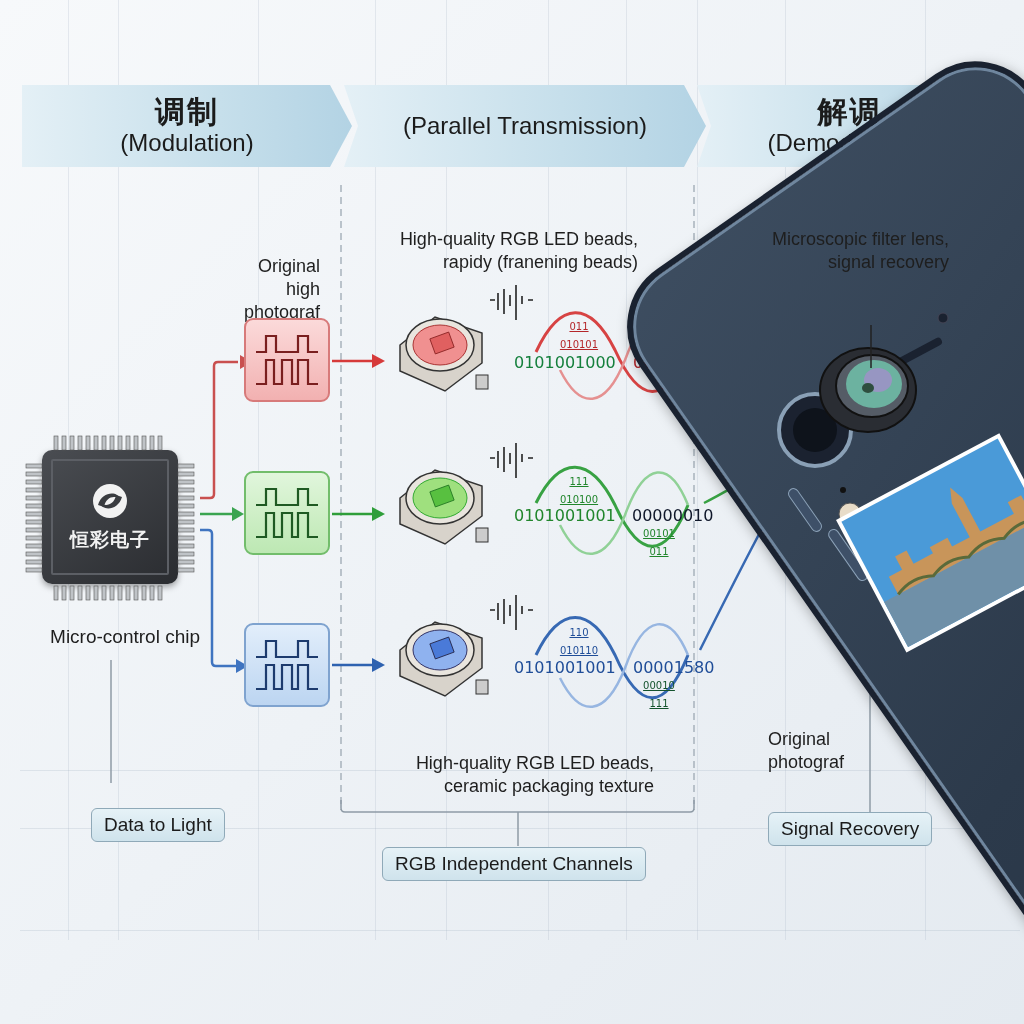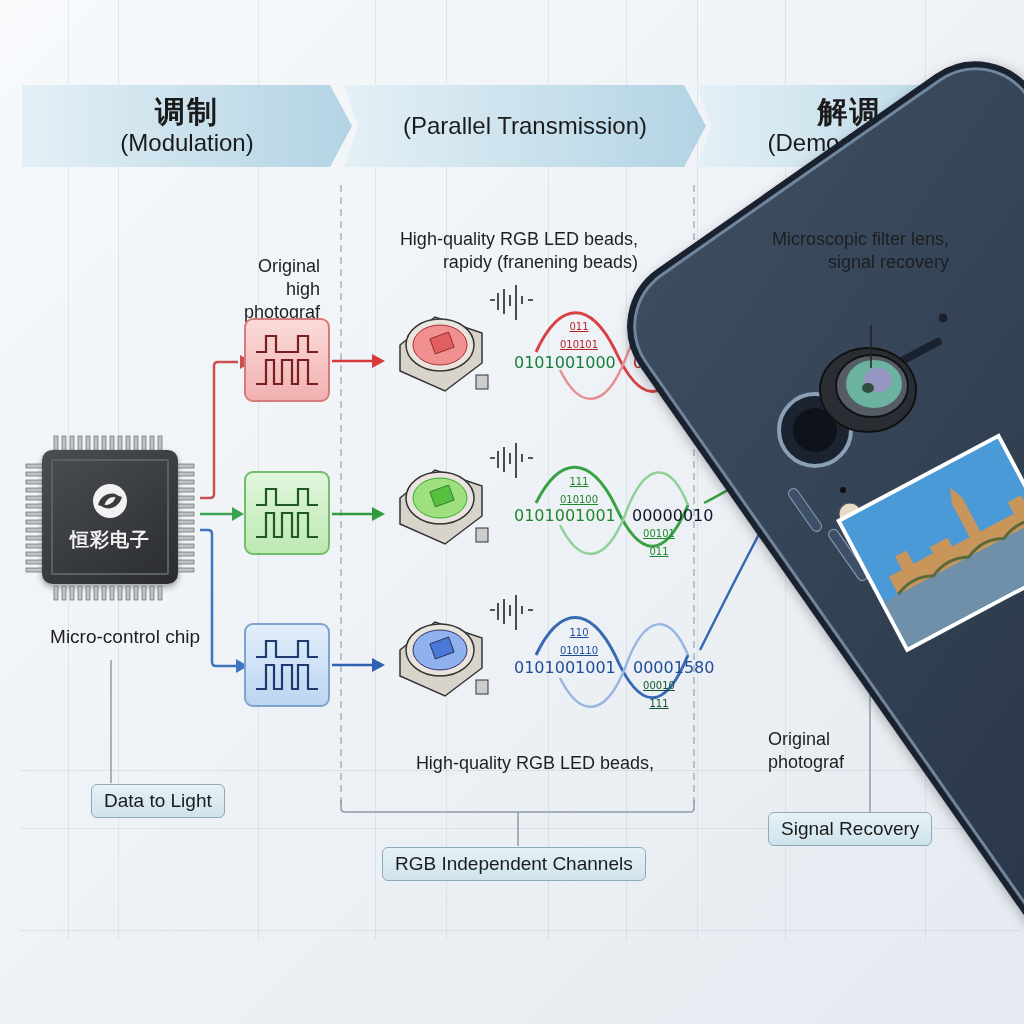--- a/index.html
+++ b/index.html
@@ -217,21 +217,21 @@
       <rect x="156" y="88" width="16" height="4"></rect>
       <rect x="156" y="96" width="16" height="4"></rect>
       <rect x="156" y="104" width="16" height="4"></rect>
       <rect x="156" y="112" width="16" height="4"></rect>
       <rect x="156" y="120" width="16" height="4"></rect>
       <rect x="156" y="128" width="16" height="4"></rect>
       <rect x="156" y="136" width="16" height="4"></rect>
   </g>
 </svg>
 <div class="label" style="left:22px;top:625px;width:178px;font-size:19px">Micro-control chip</div>
-<div class="tag" style="left:91px;top:784px">Data to Light</div>
+<div class="tag" style="left:91px;top:808px">Data to Light</div>
 
 <div class="signal-box red" style="left:244px;top:318px">
   <svg width="70" height="56">
       <path d="M4 20 L14 20 L14 4 L24 4 L24 20 L46 20 L46 4 L56 4 L56 20 L66 20 M4 52 L14 52 L14 28 L22 28 L22 52 L30 52 L30 28 L40 28 L40 52 L46 52 L46 28 L56 28 L56 52 L66 52" fill="none" stroke="#7a1f1f" stroke-width="2.2"></path>
     </svg>
 </div>
 <div class="signal-box green" style="left:244px;top:471px">
   <svg width="70" height="56">
       <path d="M4 20 L14 20 L14 4 L24 4 L24 20 L46 20 L46 4 L56 4 L56 20 L66 20 M4 52 L14 52 L14 28 L22 28 L22 52 L30 52 L30 28 L40 28 L40 52 L46 52 L46 28 L56 28 L56 52 L66 52" fill="none" stroke="#1f5a23" stroke-width="2.2"></path>
     </svg>
@@ -241,20 +241,21 @@
       <path d="M4 20 L14 20 L14 4 L24 4 L24 20 L46 20 L46 4 L56 4 L56 20 L66 20 M4 52 L14 52 L14 28 L22 28 L22 52 L30 52 L30 28 L40 28 L40 52 L46 52 L46 28 L56 28 L56 52 L66 52" fill="none" stroke="#1d3b6e" stroke-width="2.2"></path>
     </svg>
 </div>
 
 <div class="label" style="left:362px;top:228px;width:276px">
   <div>High-quality RGB LED beads,</div>
   <div>rapidy (franening beads)</div>
 </div>
 <div class="label" style="left:362px;top:752px;width:292px">
   <div>High-quality RGB LED beads,</div>
+  <div>ceramic packaging texture</div>
 </div>
 <div class="tag" style="left:382px;top:847px">RGB Independent Channels</div>
 
 <svg class="led" style="left:390px;top:305px" viewBox="0 0 100 90">
   <path d="M10 40 L45 12 L92 28 L92 58 L55 86 L10 66 Z" fill="#d8d3cb" stroke="#333" stroke-width="1.5"></path>
   <ellipse cx="50" cy="40" rx="34" ry="26" fill="#e9e5de" stroke="#333" stroke-width="1.5"></ellipse>
   <ellipse cx="50" cy="40" rx="27" ry="20" fill="#f09090" stroke="#a33" stroke-width="1"></ellipse>
   <rect x="42" y="30" width="20" height="16" fill="#e06060" stroke="#822" stroke-width="0.8" transform="rotate(-20 52 38)"></rect>
   <rect x="86" y="70" width="12" height="14" fill="#ccc" stroke="#333" stroke-width="1"></rect>
 </svg>

